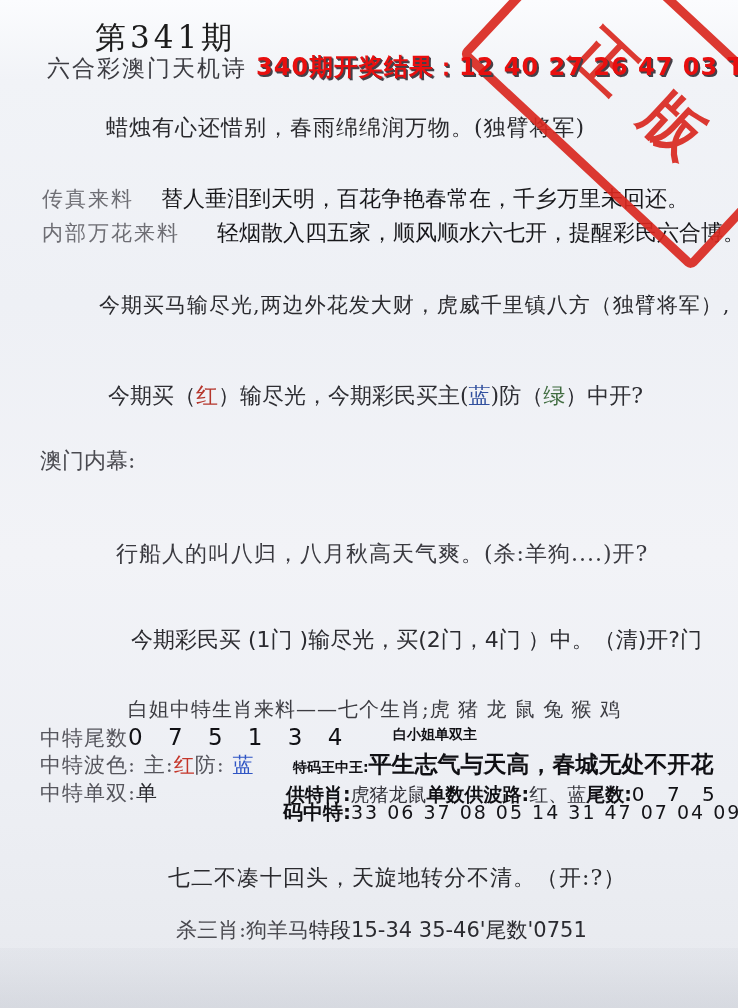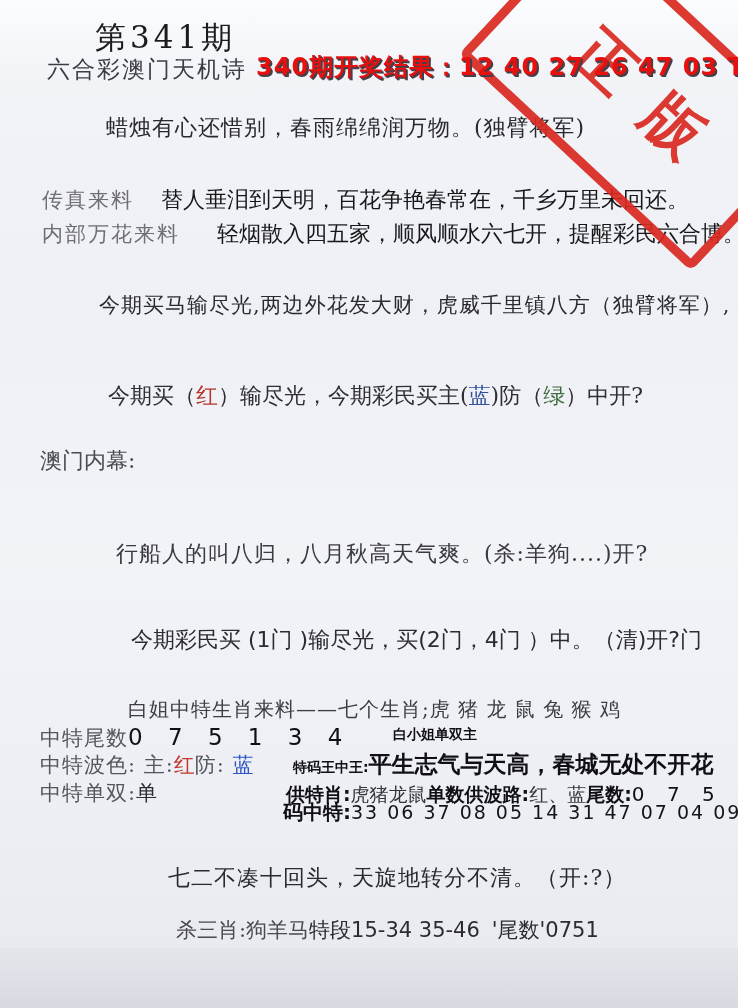--- a/index.html
+++ b/index.html
@@ -19,41 +19,41 @@
   .line{position:absolute;white-space:nowrap;line-height:1.25;}
   .kai{font-family:"DejaVu Serif","Liberation Serif",serif;}
   .bold{font-weight:bold;}
   .red{color:#b5362c;}
   .blue{color:#31509e;}
   .green{color:#3f6b3f;}
   .brightred{color:#c4362a;}
   .brightblue{color:#2f55c4;}
 
   .title{font-size:31px;letter-spacing:4px;color:#1c1c1c;font-family:"DejaVu Serif","Liberation Serif",serif;}
-  .subtitle{font-size:23px;letter-spacing:2px;color:#3c3c42;font-family:Liberation Serif, serif;}
+  .subtitle{font-size:23px;letter-spacing:2px;color:#3c3c42;font-family:Liberation Mono, monospace;}
   .result{
     font-size:24px;font-weight:bold;letter-spacing:1px;
     color:#e80f0f;
     text-shadow:2px 2px 0 #454048, 1px 1px 0 #454048;
   }
   .stamp{
     position:absolute;left:480px;top:0px;width:300px;height:170px;
     border:9px solid rgba(217,40,32,0.92);border-radius:8px;
     transform:rotate(43deg);transform-origin:center center;
     display:flex;align-items:center;justify-content:center;
     z-index:4;pointer-events:none;
   }
   .stamp span{
     font-size:60px;font-weight:bold;color:rgba(217,40,32,0.92);
     letter-spacing:34px;padding-left:34px;
     font-family:"DejaVu Serif","Liberation Serif",serif;
   }
   .poem{font-size:22px;color:#2a2a2e;letter-spacing:1px;}
   .label-gray{font-size:21px;color:#6e6e74;letter-spacing:2px;}
-  .body-dark{font-size:22px;color:#17171a;}
+  .body-dark{font-size:22px;color:#17171a;font-family:Liberation Mono, monospace;}
   .stat-label{font-size:21px;color:#55555c;letter-spacing:1px;}
   .stat-digits{font-size:23px;color:#101014;letter-spacing:9px;font-weight:500;text-align:center;}
   .small-bold{font-size:19px;font-weight:bold;color:#101014;}
   .small-kai{font-size:19px;color:#33333a;}
 </style>
 </head>
 <body>
 
 <div id="page">
 
@@ -108,16 +108,16 @@
   <div class="line" style="left:286px;top:782px;">
     <span class="small-bold">供特肖:</span><span class="small-kai kai">虎猪龙鼠</span><span class="small-bold">单数供波路:</span><span class="small-kai brightred">红、</span><span class="small-kai brightblue">蓝</span><span class="small-bold">尾数:</span><span style="font-size:20px;color:#101014;letter-spacing:8px;">0 7 5 1</span>
   </div>
   <div class="line" style="left:283px;top:800px;">
     <span class="small-bold" style="font-size:20px;">码中特:</span><span style="font-size:19px;color:#141418;letter-spacing:2px;">33 06 37 08 05 14 31 47 07 04 09 30 18 46</span>
   </div>
 
   <div class="line poem kai" style="left:168px;top:864px;">七二不凑十回头，天旋地转分不清。（开:?）</div>
 
   <div class="line" style="left:176px;top:917px;">
-    <span class="kai" style="font-size:21px;color:#4a4a50;">杀三肖:狗羊马</span><span style="font-size:21px;color:#2b2b30;">特段15-34 35-46</span><span style="font-size:21px;color:#2b2b30;margin-left:12px;">'尾数'0751</span>
+    <span class="kai" style="font-size:21px;color:#4a4a50;">杀三肖:狗羊马</span><span style="font-size:21px;color:#2b2b30;">特段15-34 35-46</span><span style="font-size:21px;color:#2b2b30;">'尾数'0751</span>
   </div>
 
 </div>
 
 </body></html>

